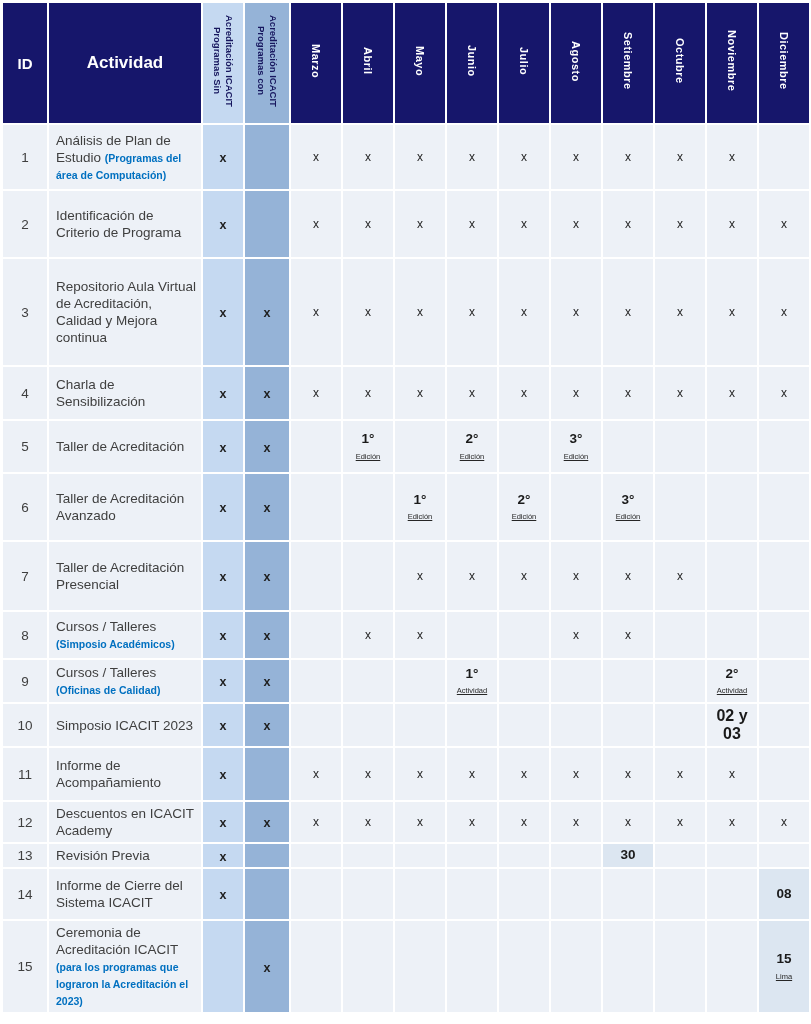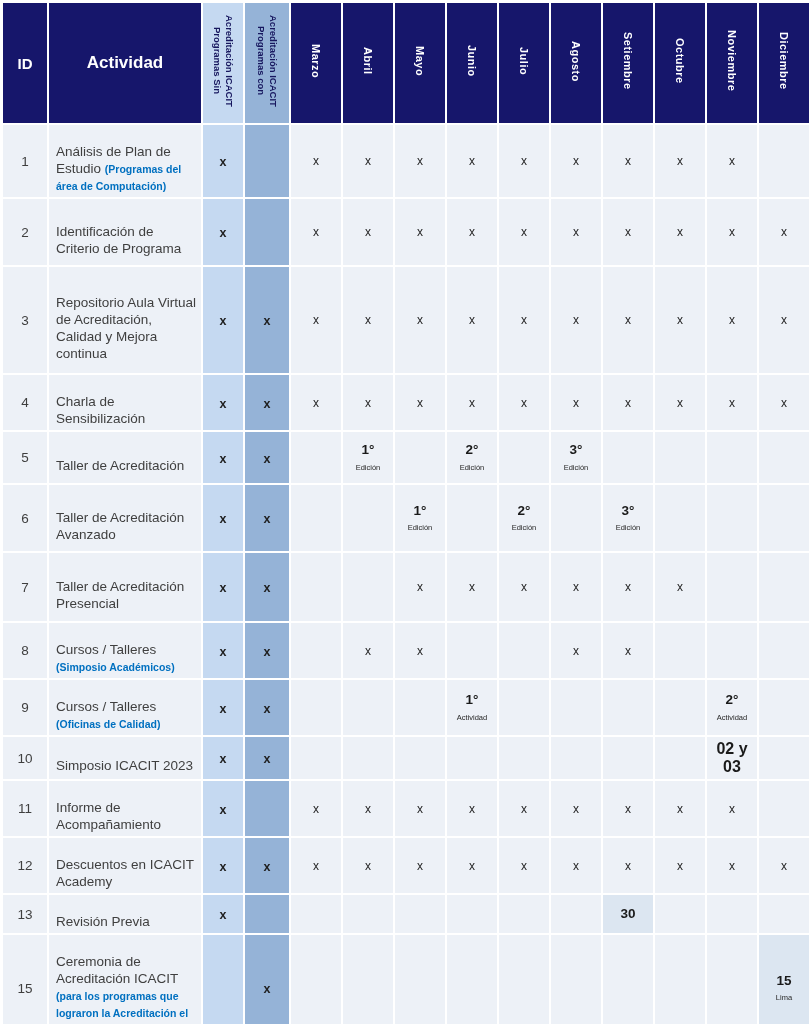--- a/index.html
+++ b/index.html
@@ -73,21 +73,21 @@
   
   td.id-cell{
     background:var(--cell-bg);
     text-align:center;
     font-size:13.5px;
     color:var(--text-dark);
   }
   td.act-cell{
     background:var(--cell-bg);
     text-align:left;
-    padding:18px 4px 3px 7px;
+    padding:3px 4px 3px 7px;
     font-size:13.5px;
     line-height:1.26;
     color:var(--text-dark);
   }
   .act-note{
     color:var(--note-blue);
     font-size:10.5px;
     font-weight:bold;
   }
   td.sin-cell{background:var(--sin-col-bg);text-align:center;}
@@ -99,21 +99,21 @@
   }
   td.m-cell{
     background:var(--cell-bg);
     text-align:center;
     font-size:12px;
     color:var(--x-color);
   }
   td.m-cell.highlight{background:var(--highlight-bg);}
   .cell-main{font-weight:bold;font-size:13.5px;color:#1A1A1A;line-height:1.1;}
   .cell-main.small{font-size:16px;}
-  .cell-sub{font-size:7.5px;color:#262626;margin-top:5px;}
+  .cell-sub{font-size:7.5px;color:#262626;margin-top:5px;text-decoration:underline;}
   .m-x{font-size:12px;color:var(--x-color);}
 </style>
 </head>
 <body>
 
 <div class="page">
   <table class="cal">
     <colgroup>
       <col class="c-id">
         <col class="c-act">
@@ -390,20 +390,38 @@
           <td class="m-cell"></td>
           <td class="m-cell"></td>
           <td class="m-cell"></td>
           <td class="m-cell highlight">
             <div class="cell-main">30</div>
           </td>
           <td class="m-cell"></td>
           <td class="m-cell"></td>
           <td class="m-cell"></td>
         </tr>
+        <tr style="height: 50px;">
+          <td class="id-cell">14</td>
+          <td class="act-cell"><span class="act-main">Informe de Cierre del Sistema ICACIT</span></td>
+          <td class="sin-cell"><span class="xmark">x</span></td>
+          <td class="con-cell"></td>
+          <td class="m-cell"></td>
+          <td class="m-cell"></td>
+          <td class="m-cell"></td>
+          <td class="m-cell"></td>
+          <td class="m-cell"></td>
+          <td class="m-cell"></td>
+          <td class="m-cell"></td>
+          <td class="m-cell"></td>
+          <td class="m-cell"></td>
+          <td class="m-cell highlight">
+            <div class="cell-main">08</div>
+          </td>
+        </tr>
         <tr style="height: 72px;">
           <td class="id-cell">15</td>
           <td class="act-cell"><span class="act-main">Ceremonia de Acreditación ICACIT</span> <span class="act-note">(para los programas que lograron la Acreditación el 2023)</span></td>
           <td class="sin-cell"></td>
           <td class="con-cell"><span class="xmark">x</span></td>
           <td class="m-cell"></td>
           <td class="m-cell"></td>
           <td class="m-cell"></td>
           <td class="m-cell"></td>
           <td class="m-cell"></td>

